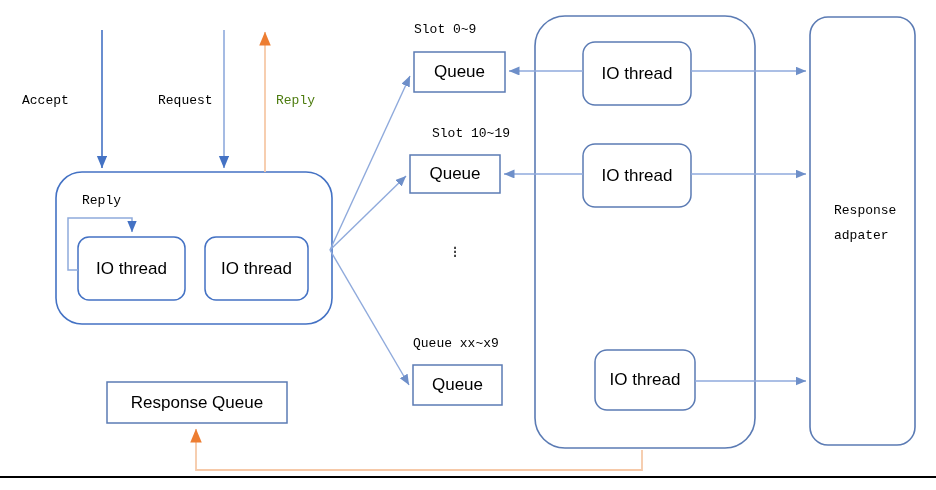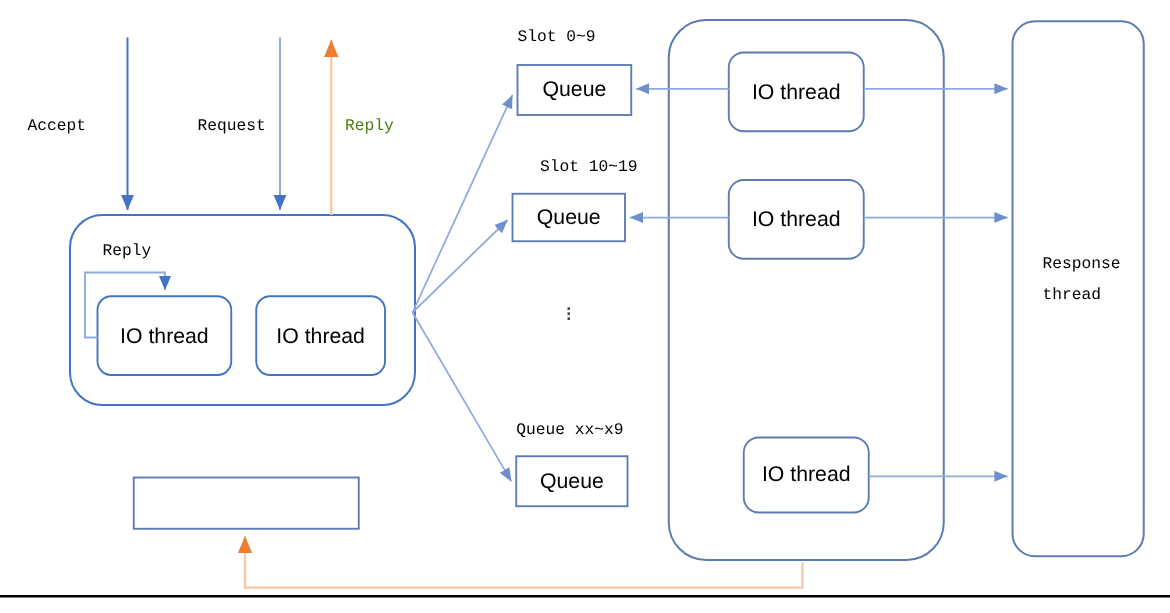--- a/index.html
+++ b/index.html
@@ -136,16 +136,17 @@
   </div>
 
   <div class="lbl" style="left:413px; top:336px;">Queue xx~x9</div>
   <div class="boxlabel" style="left:413px; top:365px; width:89px; height:40px;">Queue</div>
 
   <div class="boxlabel" style="left:583px; top:42px; width:108px; height:63px;">IO thread</div>
   <div class="boxlabel" style="left:583px; top:144px; width:108px; height:63px;">IO thread</div>
   <div class="boxlabel" style="left:595px; top:350px; width:100px; height:60px;">IO thread</div>
 
   <div class="lbl" style="left:834px; top:203px;">Response</div>
-  <div class="lbl" style="left:834px; top:228px;">thread</div>
+  <div class="lbl" style="left:834px; top:228px;">adpater</div>
 
+  <div class="boxlabel" style="left:107px; top:382px; width:180px; height:41px;">Response Queue</div>
 
 </div>
 
 </body></html>

